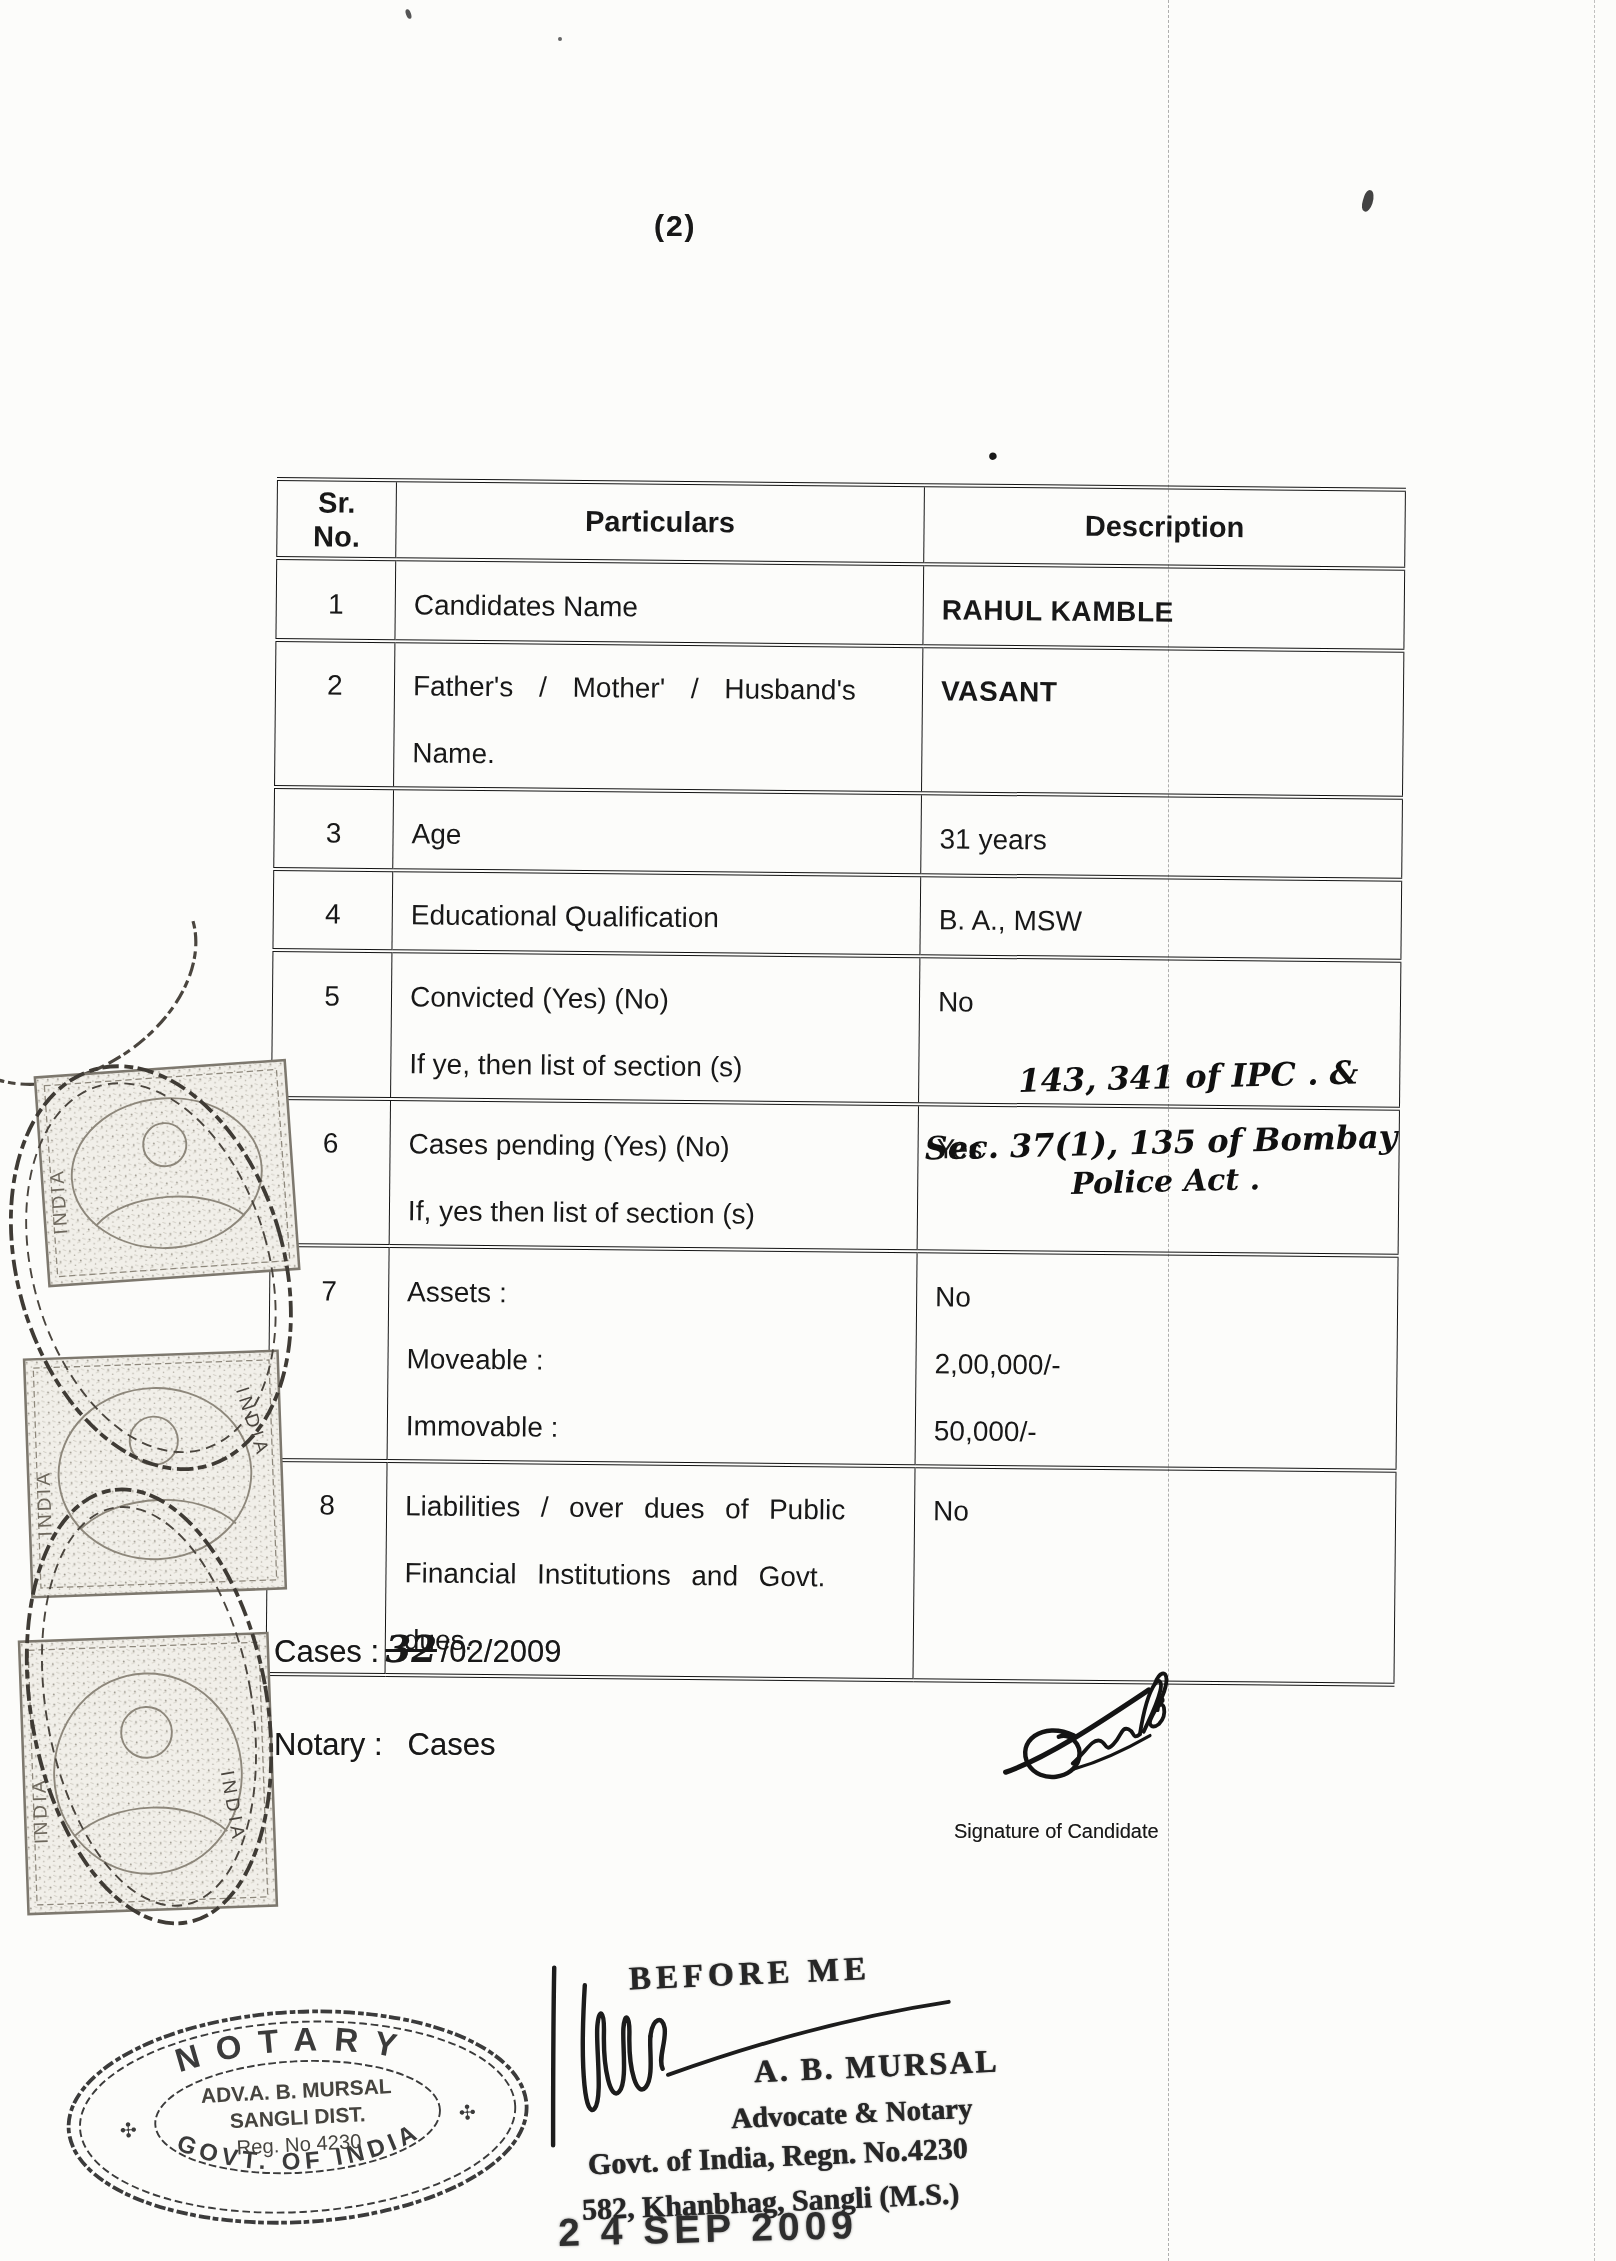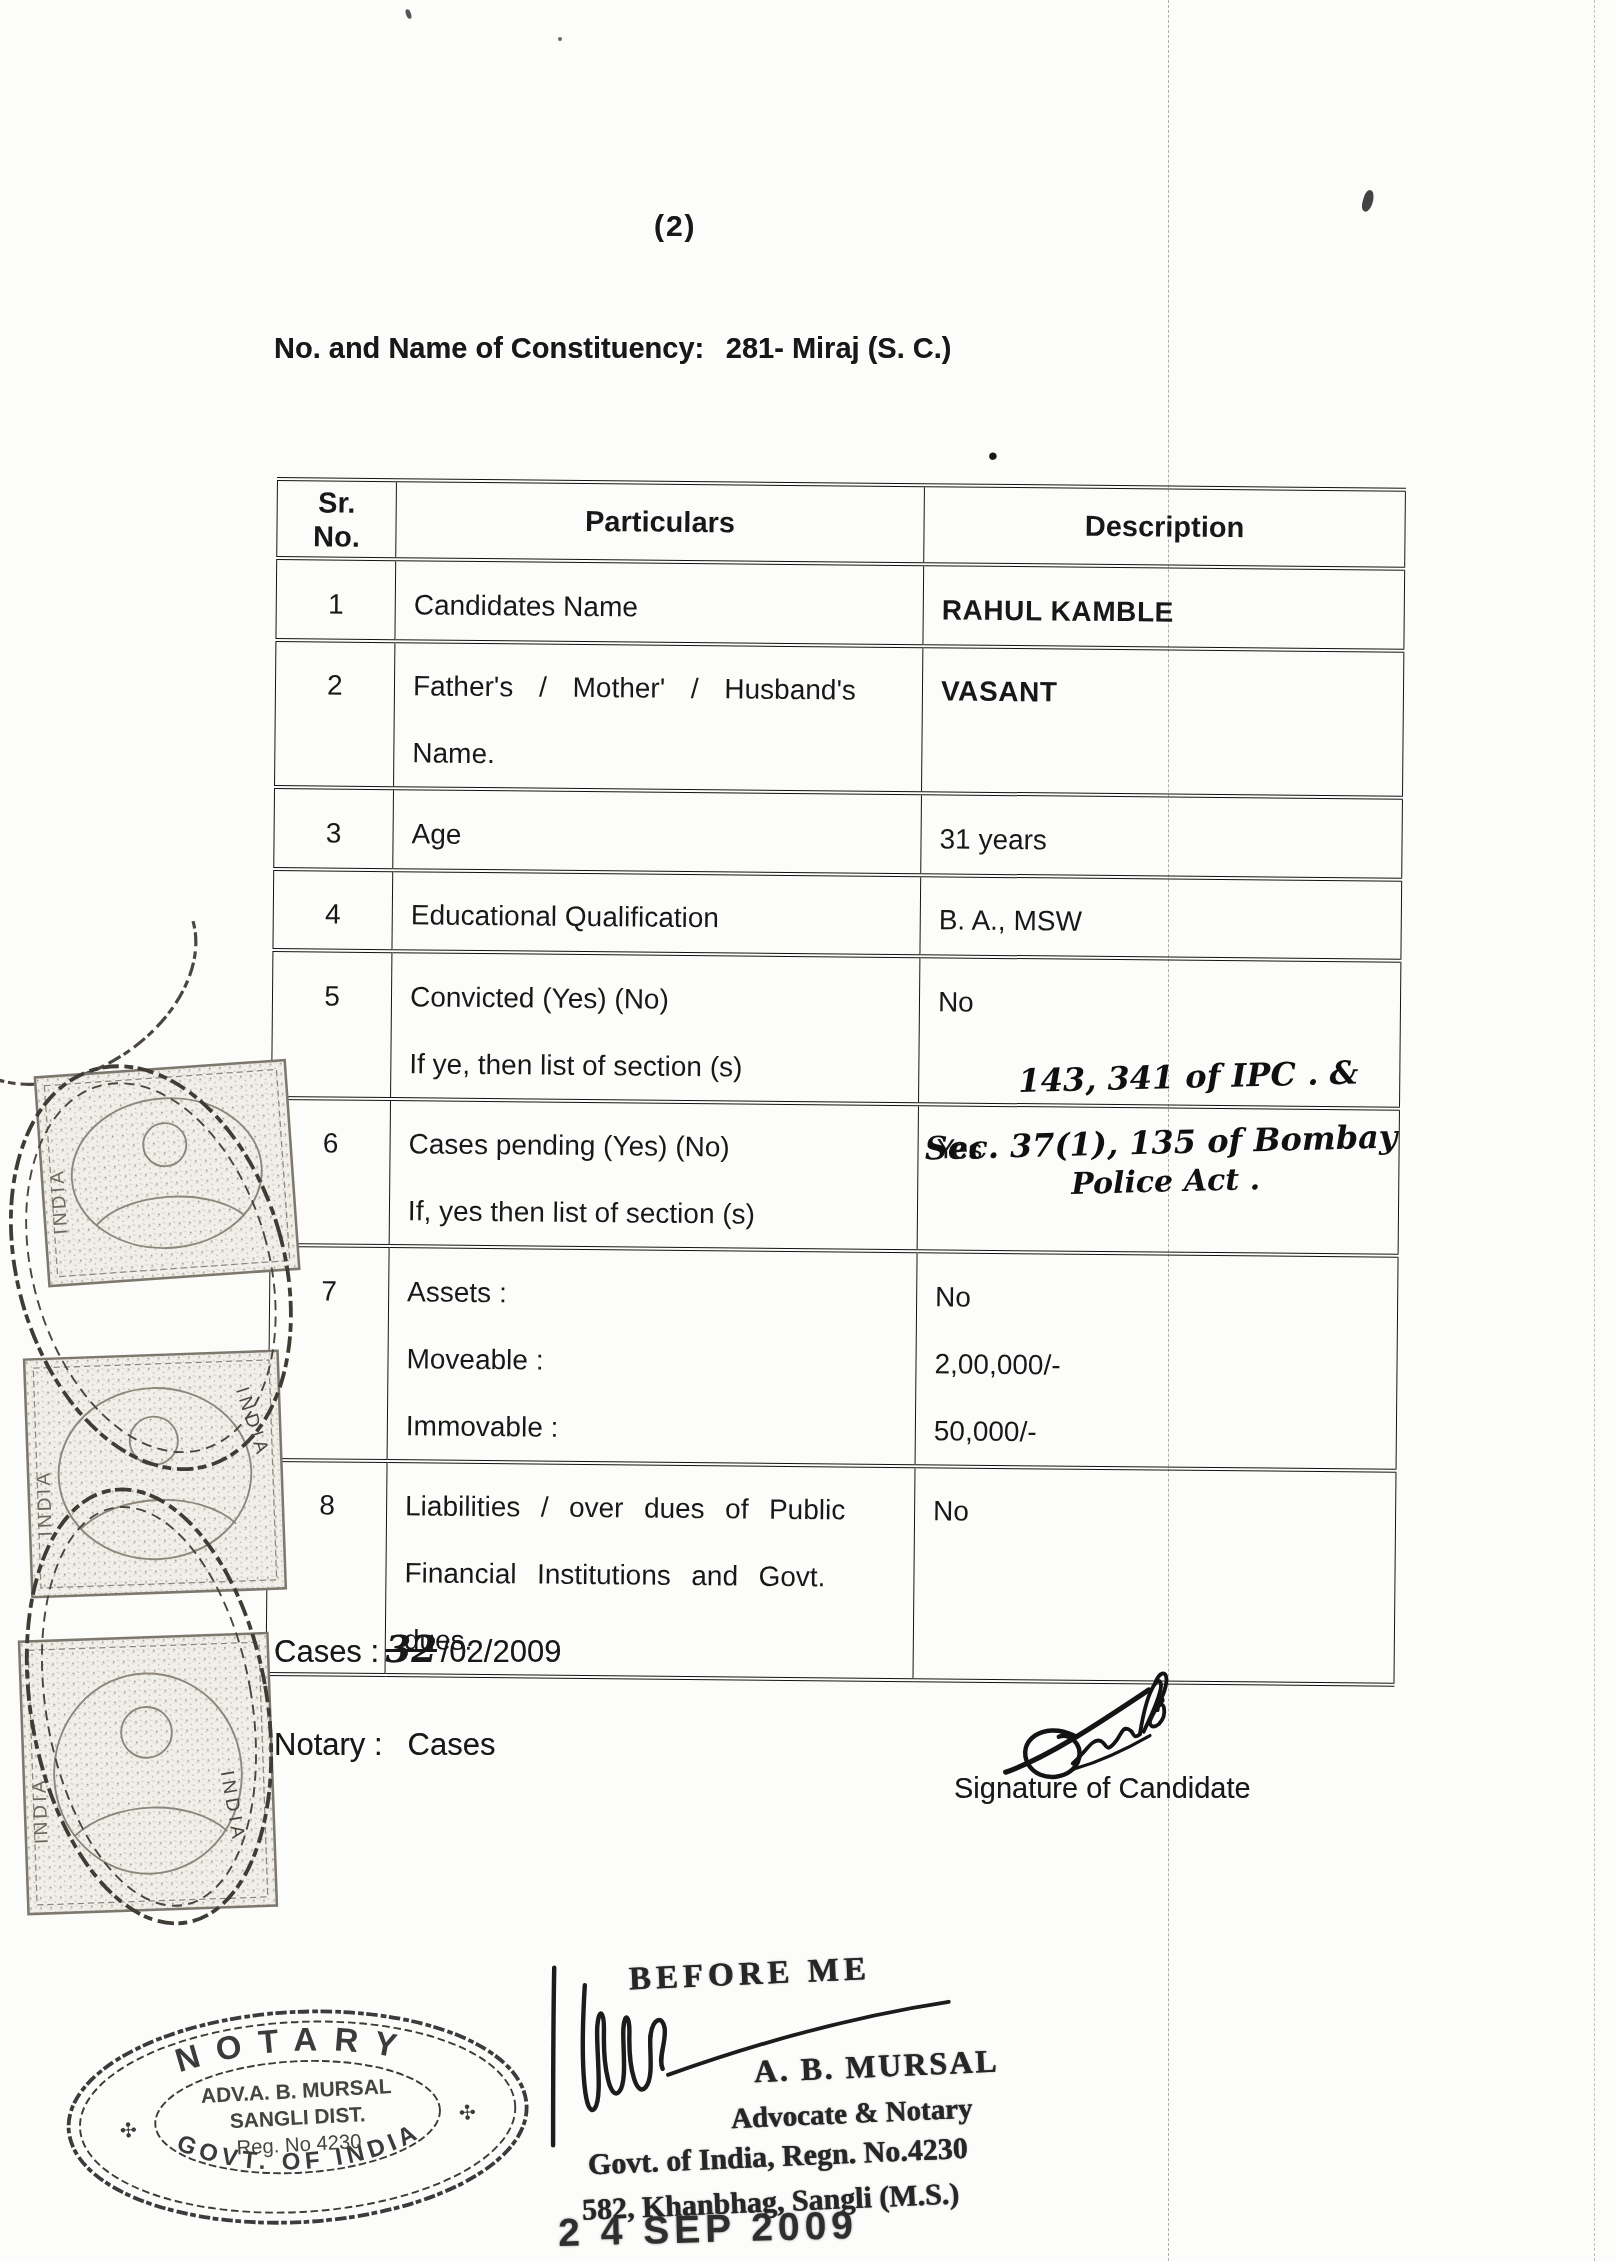--- a/index.html
+++ b/index.html
@@ -39,21 +39,21 @@
   .hw1{left:747px;top:572px;}
   .hw2{left:654px;top:638px;}
   .hw3{left:801px;top:678px;font-size:30px;}
 
   
   .date-line{left:274px;top:1627px;font-size:31px;white-space:nowrap;}
   .hw-day{font-family:"DejaVu Serif",serif;font-style:italic;font-weight:700;font-size:37px;
           text-decoration:line-through;text-decoration-thickness:2.5px;margin:0 3.8px 0 6.3px;}
   .place-line{left:274px;top:1727px;font-size:31px;white-space:nowrap;}
   .place-line .pv{margin-left:25px;}
-  .sig-caption{left:954px;top:1772px;font-size:29px;white-space:nowrap;}
+  .sig-caption{left:954px;top:1820px;font-size:20px;white-space:nowrap;}
 
   
   .attest{left:558px;top:1947px;width:494px;height:298px;transform:rotate(-2.5deg);
           font-family:"Liberation Serif",serif;font-weight:700;color:#262626;}
   .attest .ln{position:absolute;white-space:nowrap;text-shadow:0.6px 0 0 #4a4a4a,0 0 1.9px rgba(50,50,50,.55);}
   .a1{left:76px;top:6.3px;font-size:33px;letter-spacing:5px;}
   .a2{left:197px;top:104px;font-size:32px;letter-spacing:2.5px;}
   .a3{left:172px;top:152px;font-size:29px;}
   .a4{left:27px;top:191px;font-size:30px;}
   .a5{left:19px;top:236px;font-size:30px;}
@@ -72,23 +72,20 @@
 
 <div class="page">
 
   <div class="abs fold-a"></div>
   <div class="abs fold-b"></div>
   <div class="abs speck1"></div>
   <div class="abs speck2"></div>
   <div class="abs speck3"></div>
 
   <div class="abs pagenum txt">(2)</div>
-  <div class="abs heading txt">
-    <span>No. and Name of Constituency:</span><span class="hv">281- Miraj (S. C.)</span>
-  </div>
   <div class="abs bullet">•</div>
 
   <div class="abs table-wrap">
     <table>
       <colgroup>
           <col style="width:119px">
           <col style="width:528px">
           <col style="width:481px">
         </colgroup>
       <tbody>

